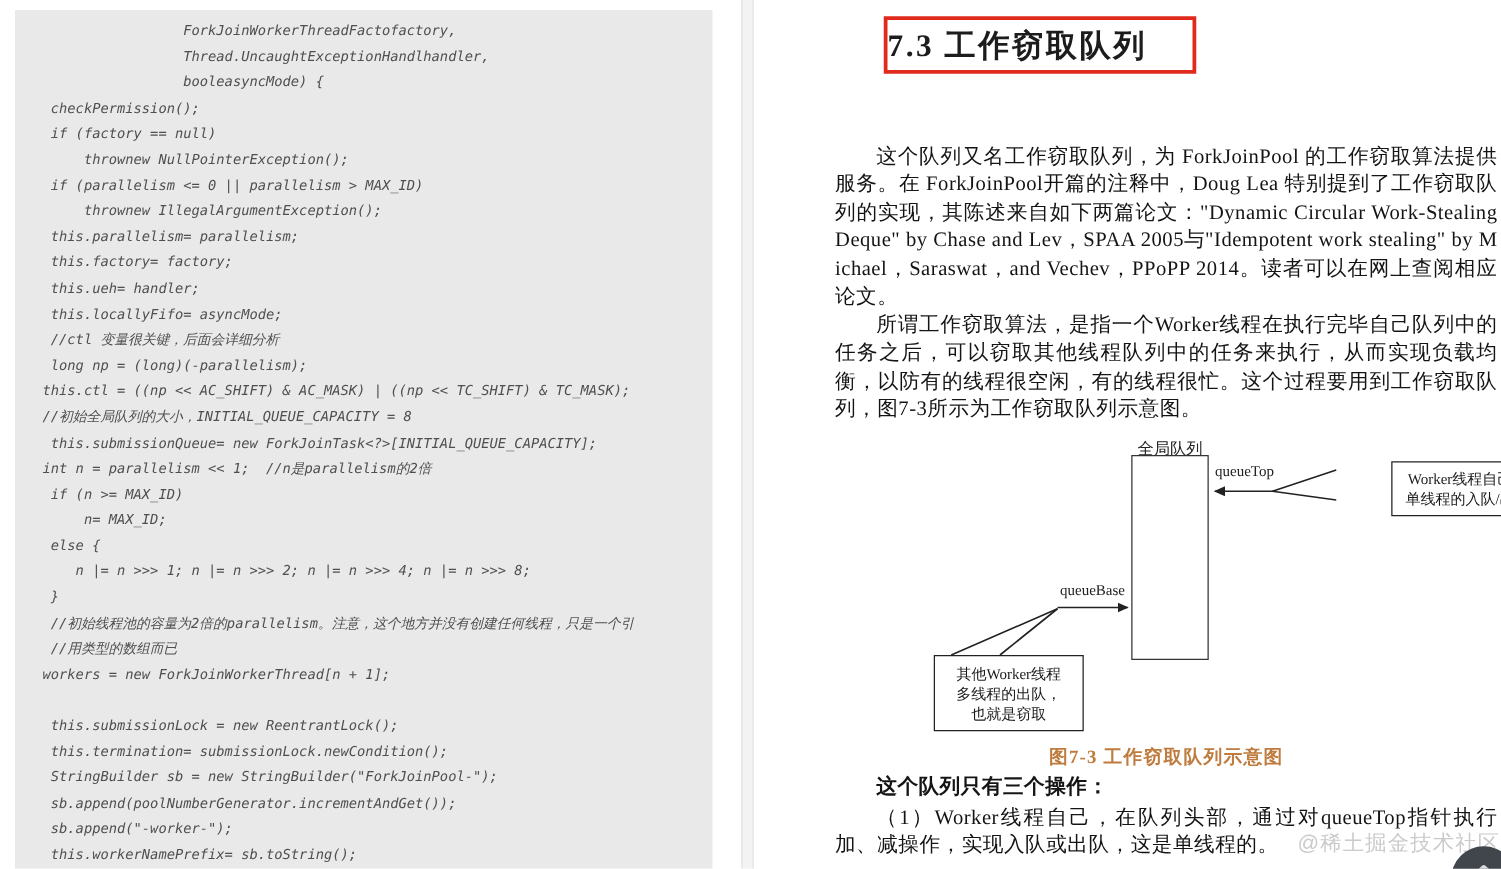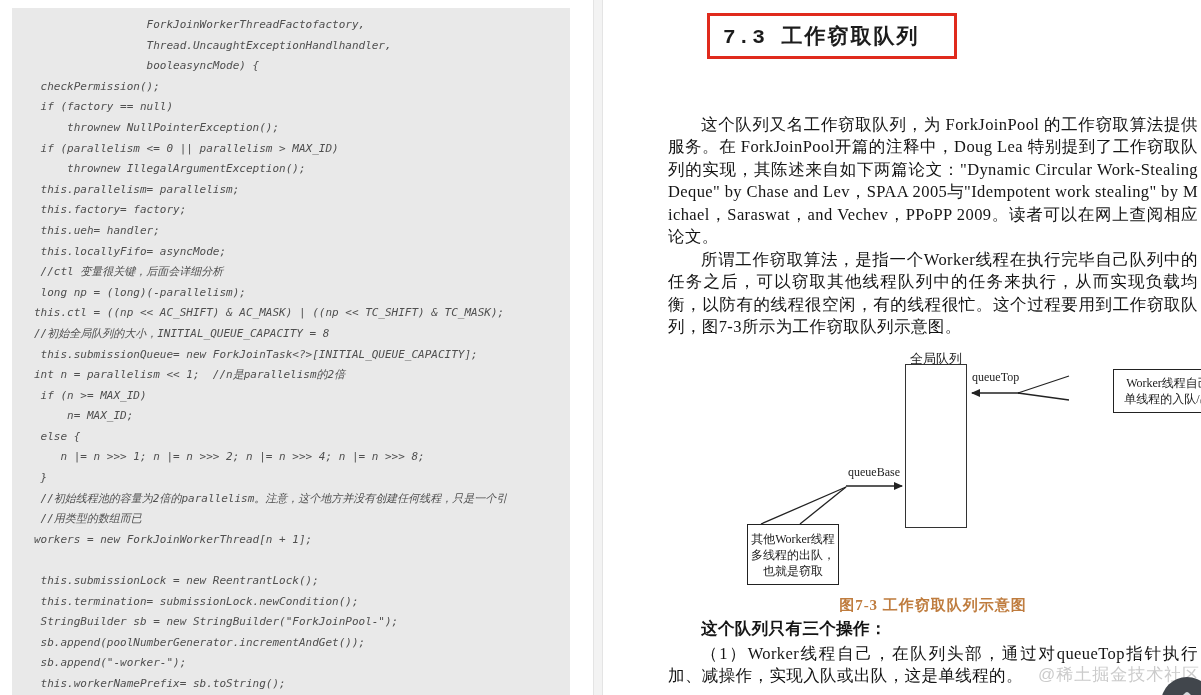--- a/index.html
+++ b/index.html
@@ -16,22 +16,22 @@
 
   
   .divider { position:absolute; left:593px; top:0; width:10px; height:695px;
              background:#f3f3f3; border-left:1px solid #e4e4e4; border-right:1px solid #e4e4e4;
              box-sizing:border-box; }
 
   
   .title-box { position:absolute; left:707px; top:13px; width:250px; height:46px;
                border:3px solid #e02a1d; box-sizing:border-box;
                display:flex; align-items:center; background:#fff; }
-  .title { margin:0; padding-left:13px; font-family:Liberation Mono, monospace;
-           font-size:21px; font-weight:bold; color:#1c1c1c; letter-spacing:2px; white-space:nowrap; }
+  .title { margin:0; font-family:Liberation Serif, serif;
+           font-size:25px; font-weight:bold; color:#1c1c1c; letter-spacing:2px; white-space:nowrap; }
 
   .para { position:absolute; left:668px; width:530px; margin:0;
           font-size:16.5px; line-height:22.4px; color:#141414;
           text-align:justify; text-indent:2em; word-break:break-all; letter-spacing:0.4px; }
   .p1 { top:69px; }
   .p2 { top:114px; }
   .p3 { top:249px; }
   .p4 { top:618px;font-weight:bold; }
   .p5 { top:643px; }
 
@@ -42,21 +42,21 @@
              font-size:13px; color:#222; }
   .q-rect { position:absolute; left:245px; top:16px; width:62px; height:164px;
             border:1px solid #333; background:#fff; box-sizing:border-box; }
   .ptr-label { position:absolute; font-size:12px; color:#222; white-space:nowrap; }
   .qtop { left:312px; top:22px; }
   .qbase { left:188px; top:117px; }
   .callout { position:absolute; border:1px solid #222; background:#fff; box-sizing:border-box;
              display:flex; flex-direction:column; align-items:center; justify-content:center;
              font-size:12px; color:#1a1a1a; text-align:center;margin-left:44px; }
   .callout-right { left:409px; top:21px; width:122px; height:44px; line-height:16px; }
-  .callout-left  { left:43px;  top:176px; width:92px; height:61px; line-height:16px;text-align:center; }
+  .callout-left  { left:43px;  top:176px; width:120px; height:61px; line-height:16px;text-align:center; }
 
   .caption { position:absolute; left:668px; top:596px; width:530px; text-align:center;
              font-size:15px; font-weight:bold; color:#bf7c3e; letter-spacing:1px; }
 
   .watermark { position:absolute; left:1038px; top:663px; font-size:17px; color:#cbcbcb;
                font-family:"Liberation Sans","DejaVu Sans",sans-serif; letter-spacing:1px;
                white-space:nowrap; }
 
   .back-to-top { position:absolute; left:1161px; top:677px; width:52px; height:52px;
                  border-radius:50%; background:#41464c; cursor:pointer; }
@@ -102,21 +102,21 @@
  sb.append("-worker-");
  this.workerNamePrefix= sb.toString();</pre>
   </div>
 
   <div class="divider"></div>
 
   <div class="title-box" style="border-color: rgb(224, 42, 29);">
     <h2 class="title">7.3 工作窃取队列</h2>
   </div>
 
-  <p class="para p2">这个队列又名工作窃取队列，为 ForkJoinPool 的工作窃取算法提供服务。在 ForkJoinPool开篇的注释中，Doug Lea 特别提到了工作窃取队列的实现，其陈述来自如下两篇论文："Dynamic Circular Work-Stealing Deque" by Chase and Lev，SPAA 2005与"Idempotent work stealing" by Michael，Saraswat，and Vechev，PPoPP 2009。读者可以在网上查阅相应论文。</p>
+  <p class="para p2">这个队列又名工作窃取队列，为 ForkJoinPool 的工作窃取算法提供服务。在 ForkJoinPool开篇的注释中，Doug Lea 特别提到了工作窃取队列的实现，其陈述来自如下两篇论文："Dynamic Circular Work-Stealing Deque" by Chase and Lev，SPAA 2005与"Idempotent work stealing" by Michael，Saraswat，and Vechev，PPoPP 2014。读者可以在网上查阅相应论文。</p>
   <p class="para p3">所谓工作窃取算法，是指一个Worker线程在执行完毕自己队列中的任务之后，可以窃取其他线程队列中的任务来执行，从而实现负载均衡，以防有的线程很空闲，有的线程很忙。这个过程要用到工作窃取队列，图7-3所示为工作窃取队列示意图。</p>
 
   <div class="figure">
     <svg class="fig-lines" viewBox="0 0 541 246" xmlns="http://www.w3.org/2000/svg">
       <defs>
         <marker id="arrow" markerWidth="10" markerHeight="8" refX="8" refY="4" orient="auto" markerUnits="userSpaceOnUse">
           <path d="M0,0 L9,4 L0,8 z" fill="#222"></path>
         </marker>
       </defs>
 

